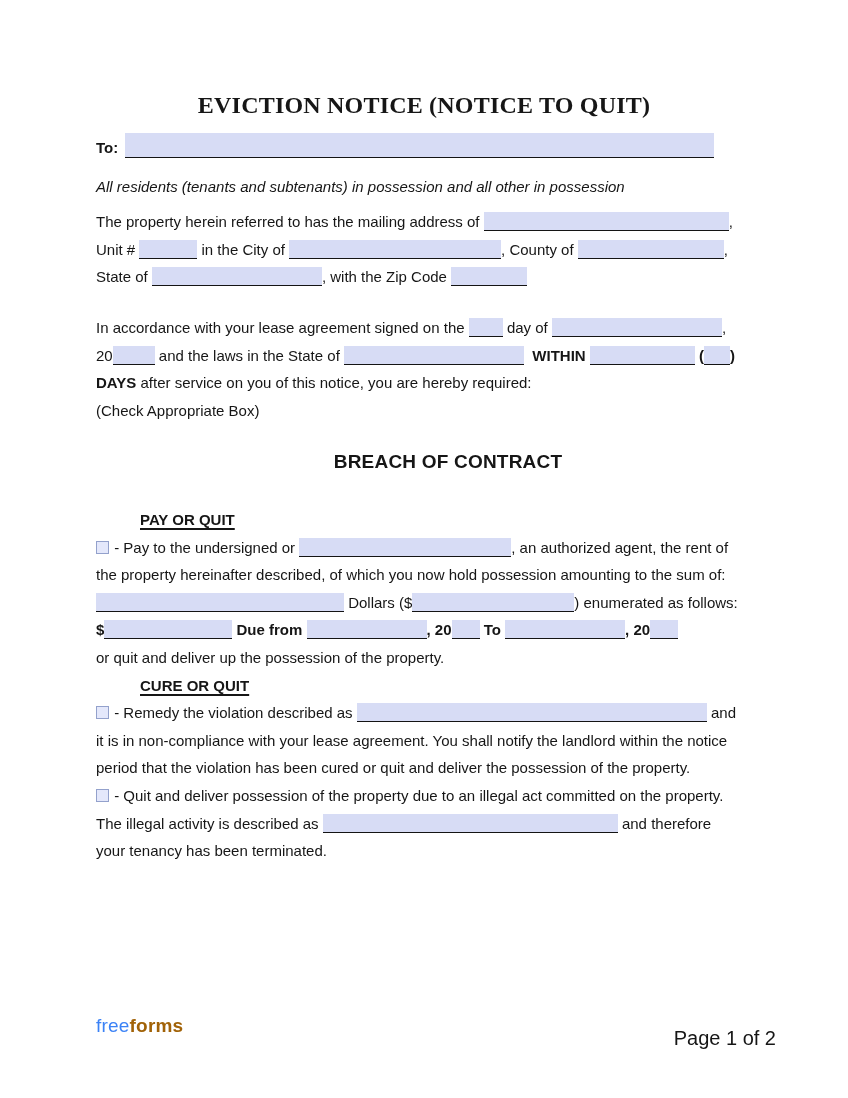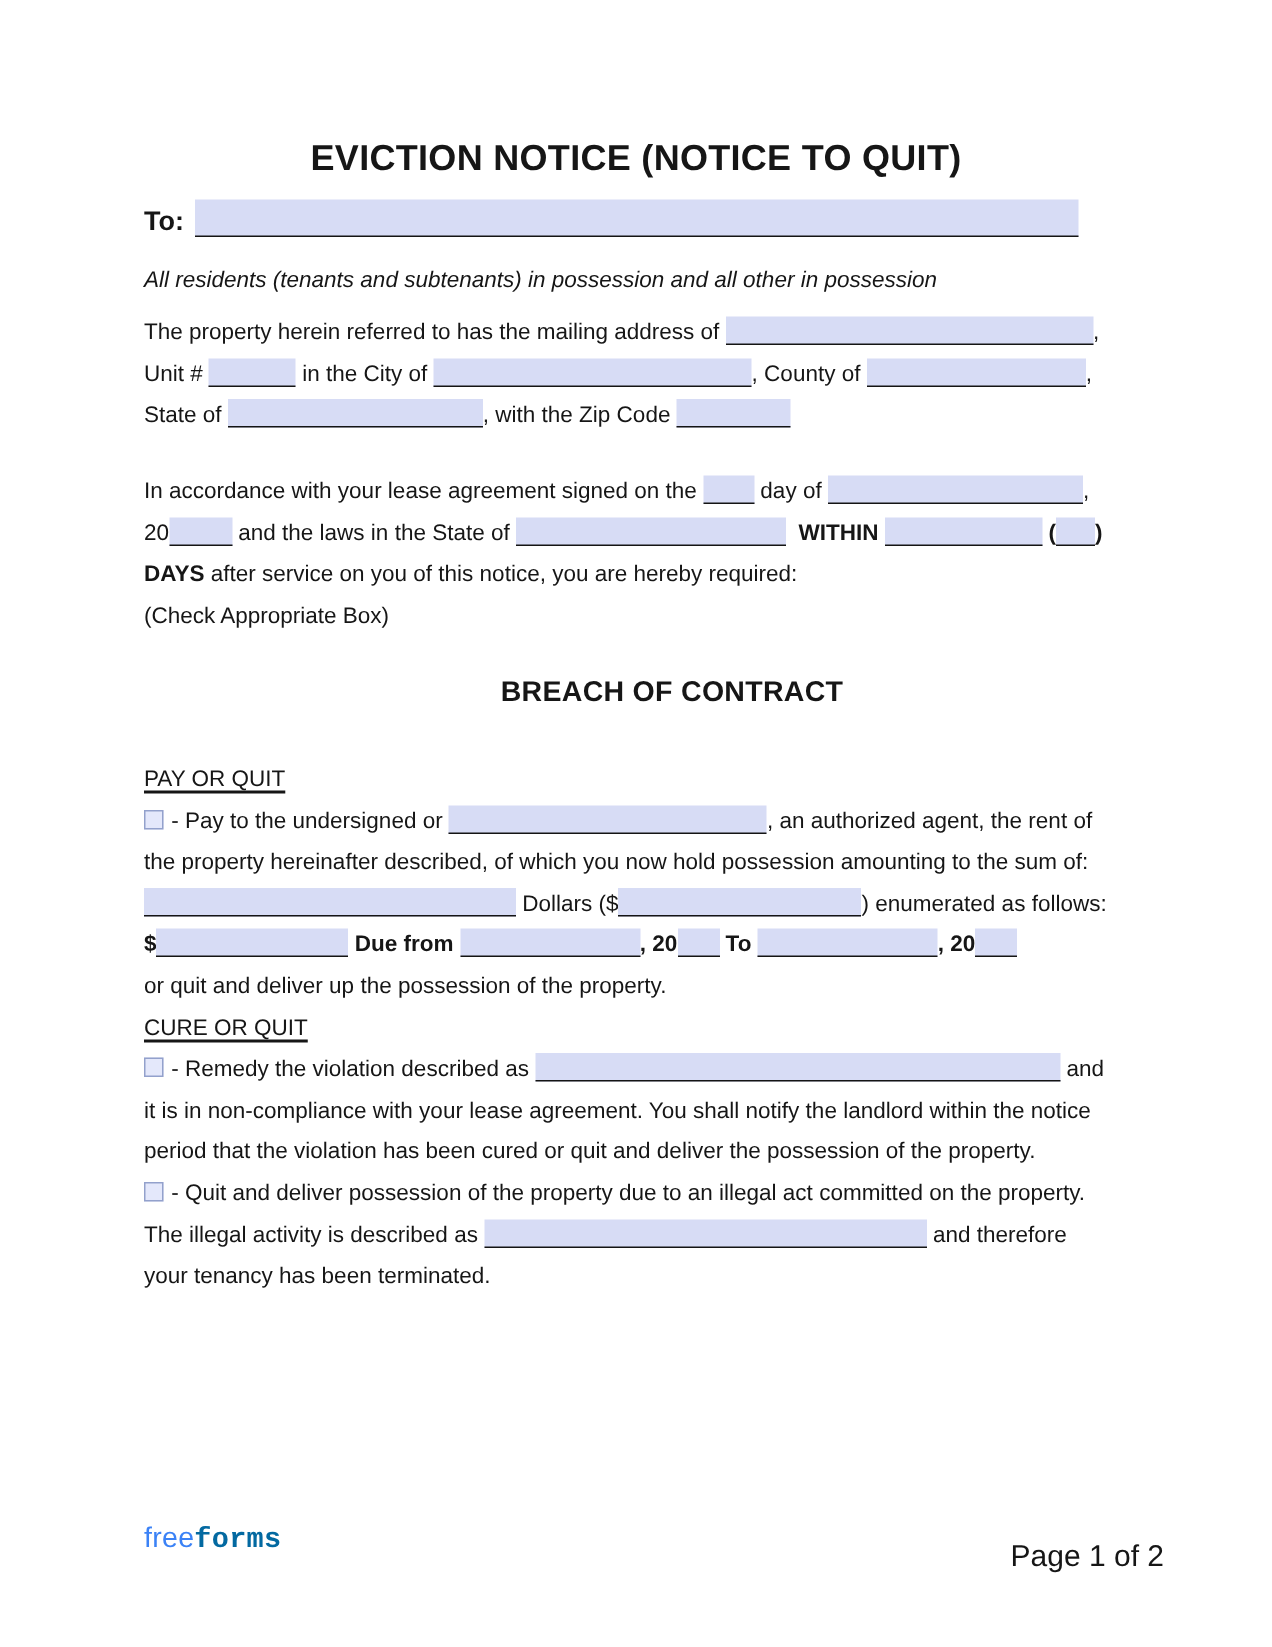--- a/index.html
+++ b/index.html
@@ -1,49 +1,49 @@
 <!DOCTYPE html>
 <html><head>
 <meta charset="utf-8">
 <style>
   html,body{margin:0;padding:0;}
   body{
     width:848px;height:1098px;background:#ffffff;position:relative;
     font-family:"Liberation Sans",sans-serif;color:#161616;overflow:hidden;
   }
   .abs{position:absolute;}
-  .doc-title{top:92px;left:0;right:0;text-align:center;font-size:24px;font-weight:bold;letter-spacing:.2px;}
-  .to-line{top:133px;left:96px;font-size:18px;white-space:pre;}
+  .doc-title{top:92px;left:0;right:0;text-align:center;font-size:24px;font-weight:bold;letter-spacing:.2px;font-family:Liberation Serif, serif;}
+  .to-line{top:133px;left:96px;font-size:15px;white-space:pre;}
   .to-line .lbl{font-weight:bold;}
   .field{
     display:inline-block;background:#d7dcf5;border-bottom:1.6px solid #141414;
     height:18px;vertical-align:-4px;
   }
   .to-field{width:589px;height:24px;vertical-align:-5px;margin-left:7px;}
   .note{top:178px;left:96px;font-size:15px;font-style:italic;}
   .para{left:96px;width:668px;font-size:15px;line-height:27.5px;}
   .para .line{white-space:pre;height:27.5px;}
   .p-address{top:208px;}
   .p-lease{top:314px;}
   .breach-heading{top:451px;left:0;right:0;text-align:center;font-size:19px;font-weight:bold;letter-spacing:.2px;padding-left:48px;}
   .main-flow{top:506px;}
   .main-flow .line{height:27.6px;}
   .b{font-weight:bold;}
   .i{}
   .section-head{
-    font-weight:normal;text-decoration:underline;
-    text-decoration-thickness:1.5px;text-underline-offset:3px;
+    font-weight:bold;text-decoration:underline;
+    text-decoration-thickness:1.5px;text-underline-offset:3px;margin-left:44px;
   }
   .checkbox{
     display:inline-block;width:11px;height:11px;background:#e4e8fb;
     border:1.5px solid #93a1cc;vertical-align:-1px;margin-right:1px;
   }
   .footer-logo{left:96px;top:1015px;font-size:19px;letter-spacing:.2px;}
   .logo-free{color:#3b82f6;font-weight:500;}
-  .logo-forms{color:#0369a1;font-weight:bold;font-family:Liberation Mono, monospace;}
+  .logo-forms{color:#a16207;font-weight:bold;}
   .footer-page{right:72px;top:1027px;font-size:20px;}
 </style>
 </head>
 <body>
 
 <div class="abs doc-title">EVICTION NOTICE (NOTICE TO QUIT)</div>
 
 <div class="abs to-line"><span class="lbl">To:</span><span class="field to-field"></span></div>
 
 <div class="abs note">All residents (tenants and subtenants) in possession and all other in possession</div>

